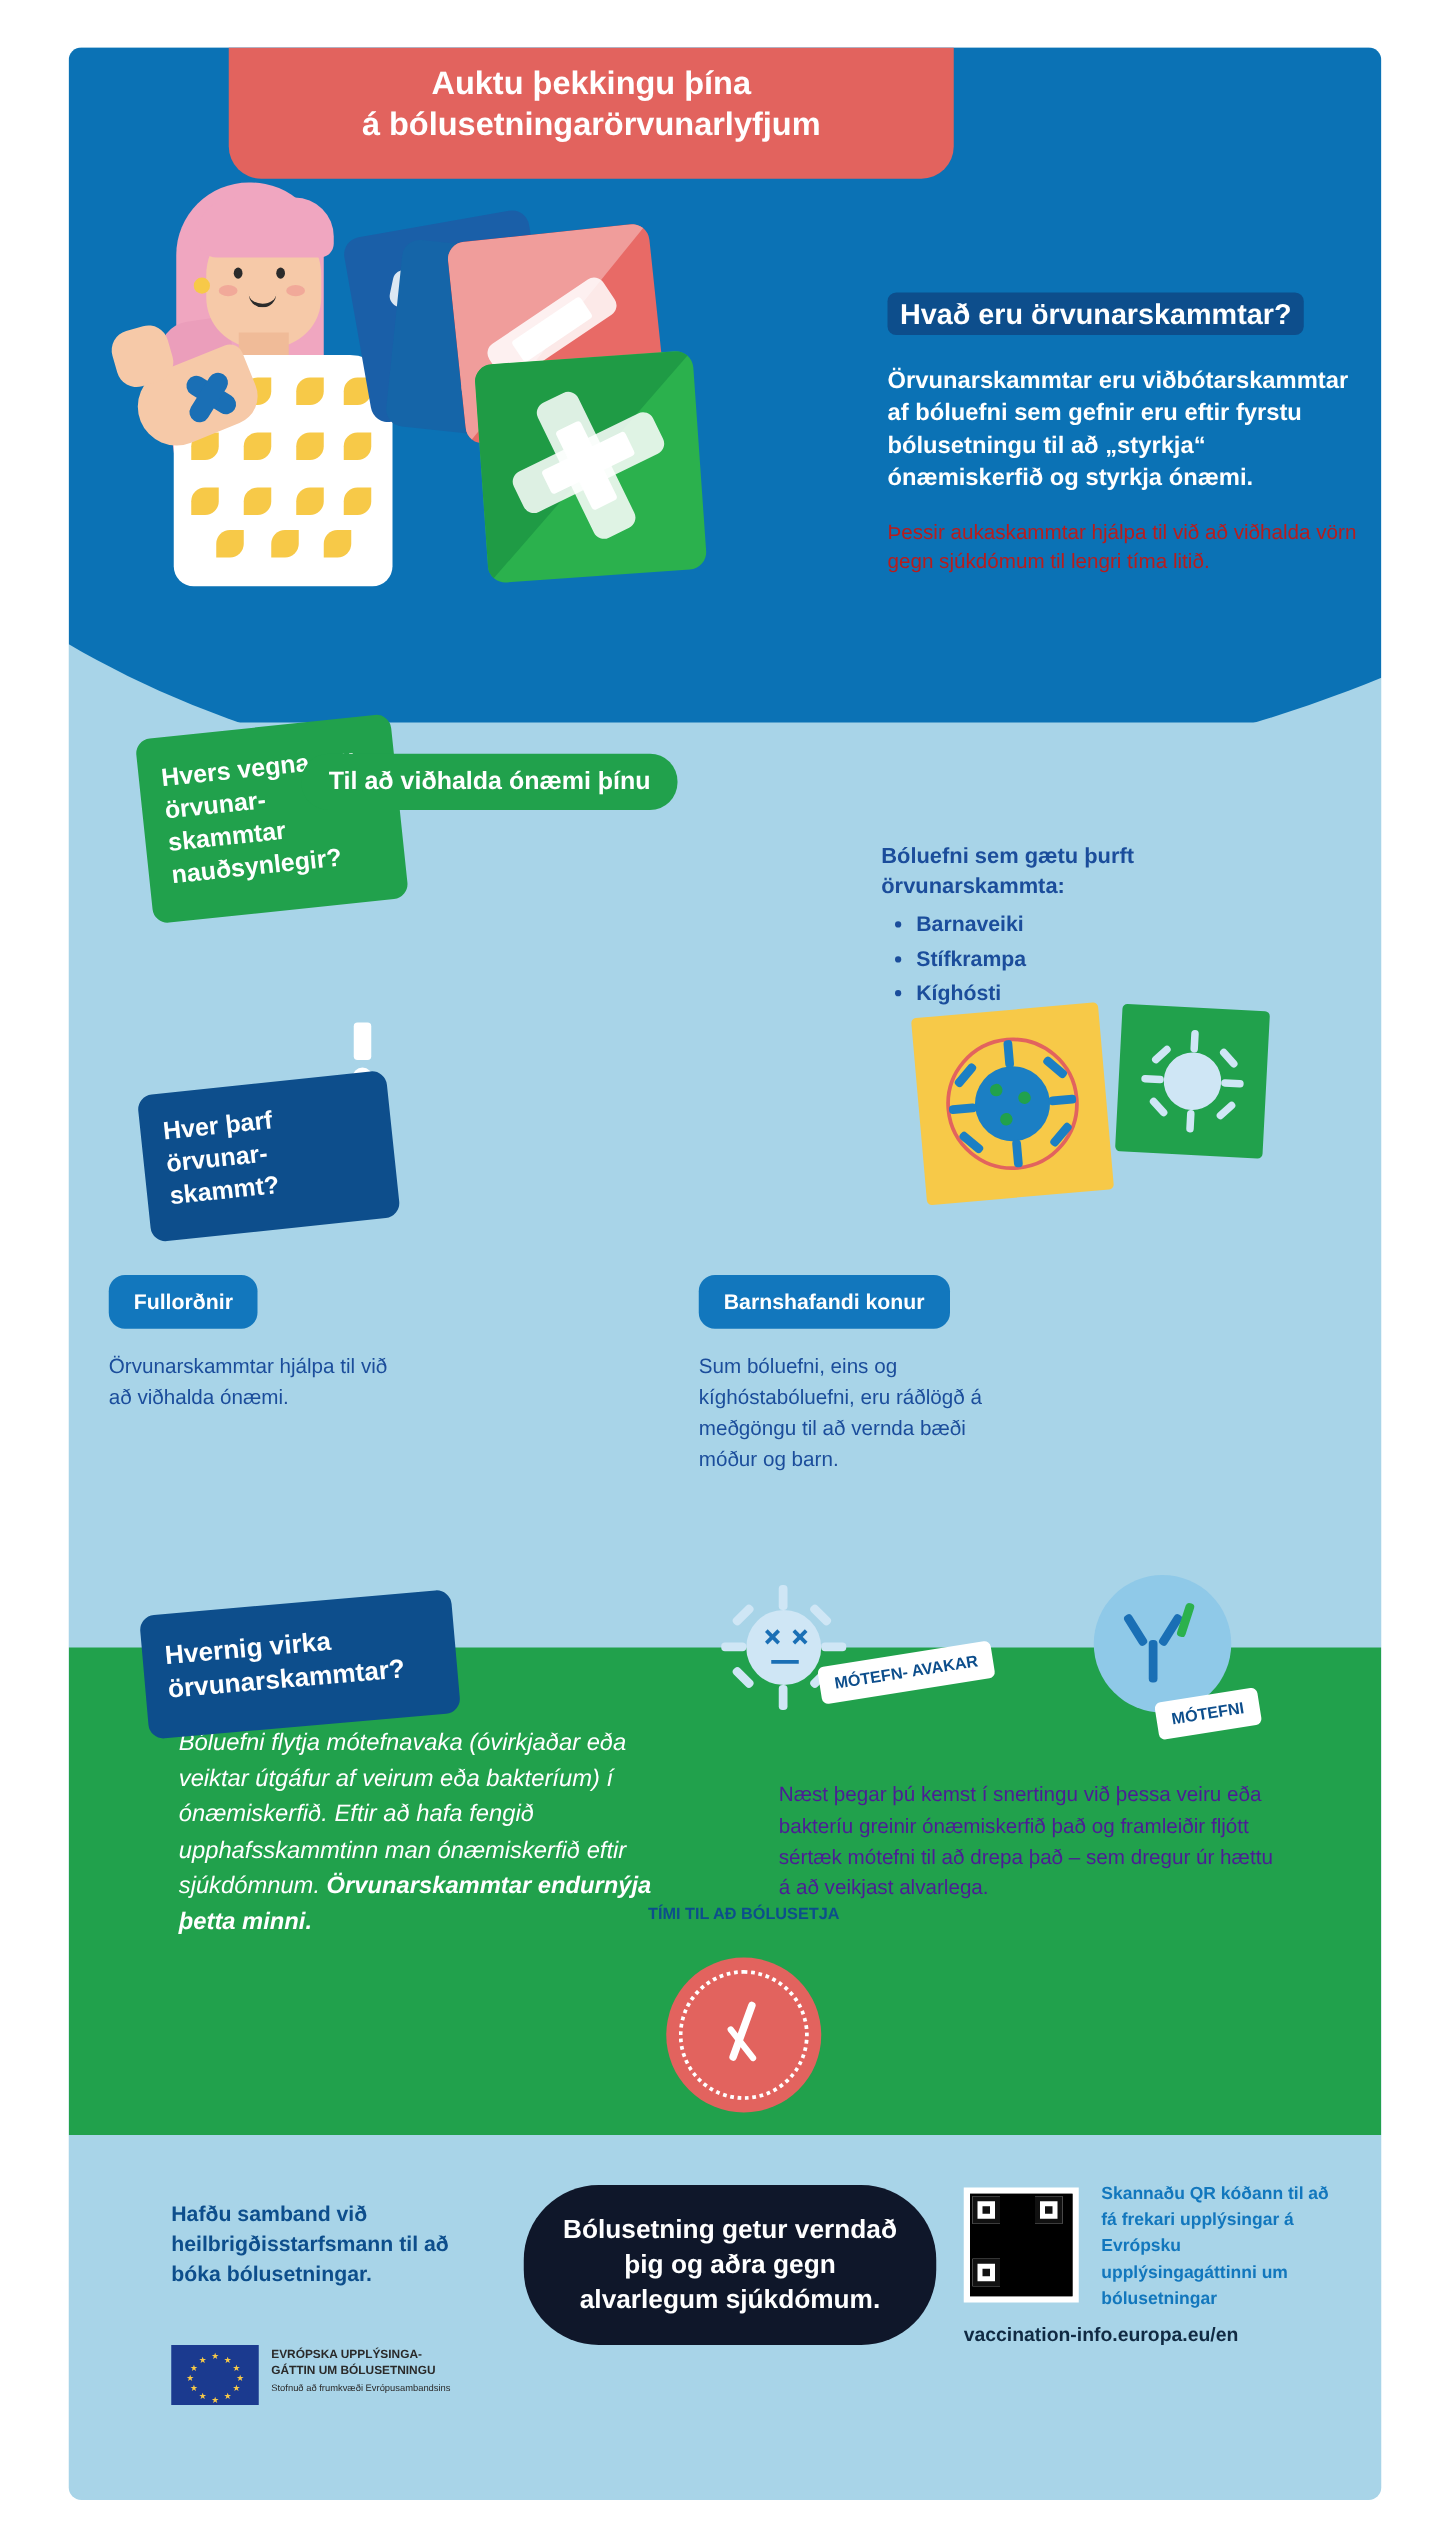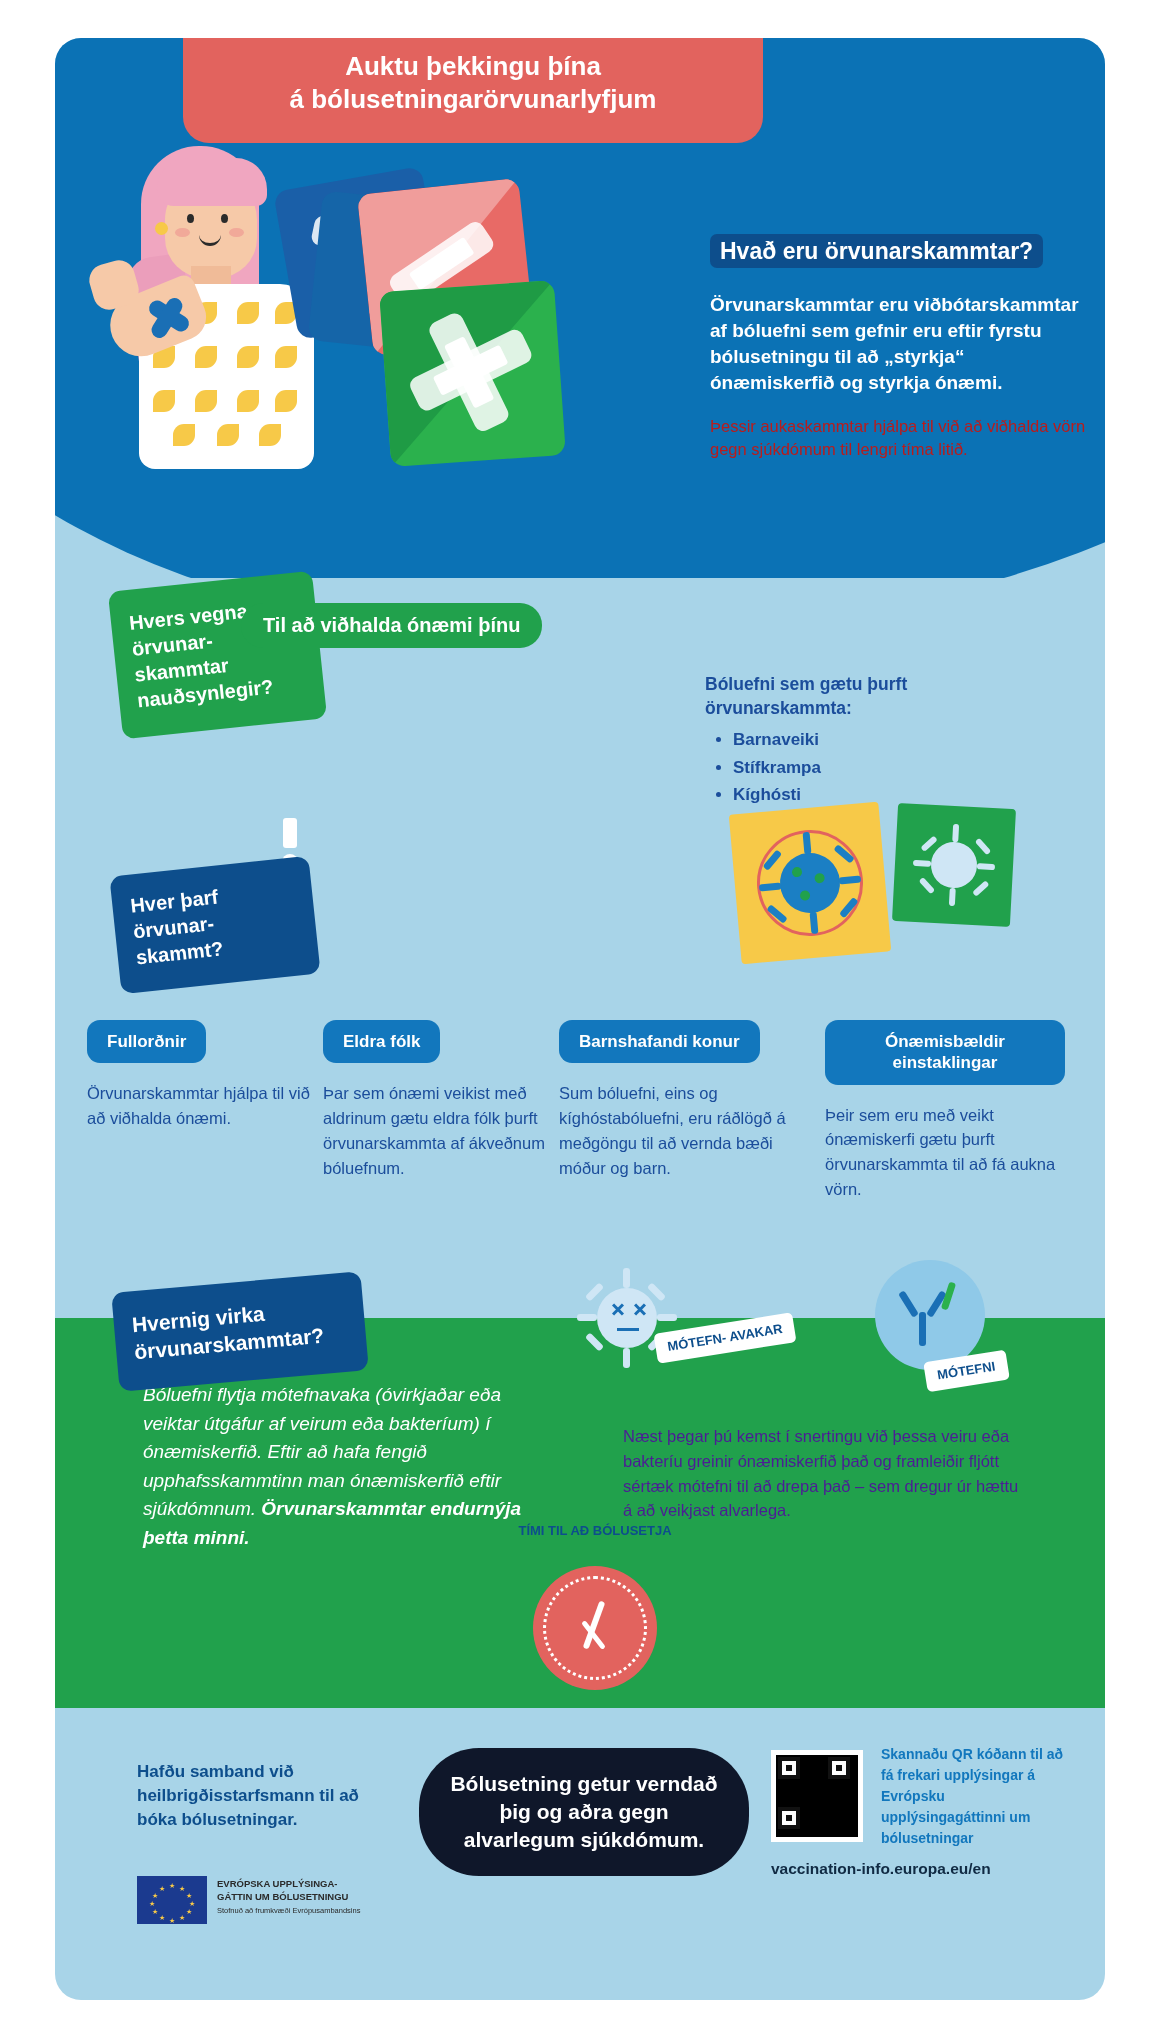--- a/index.html
+++ b/index.html
@@ -6,21 +6,21 @@
   body {
     width: 1160px; height: 2037px;
     background: #ffffff;
     font-family: "Liberation Sans", sans-serif;
     overflow: hidden;
   }
   .poster {
     position: absolute; left: 55px; top: 38px;
     width: 1050px; height: 1962px;
     background: #a8d4e8;
-    border-radius: 26px;
+    border-radius: 10px;
     overflow: hidden;
   }
 
   
   .hero {
     position: absolute; left: 0; top: 0; width: 1050px; height: 540px;
     overflow: hidden;
   }
   .hero-blue {
     position: absolute; left: -180px; top: -340px;
@@ -338,31 +338,23 @@
     <div class="virus-sp-lt" style="left:30px;top:30px;width:6px;height:18px;transform:rotate(45deg)"></div>
     <div class="virus-sp-lt" style="left:84px;top:30px;width:6px;height:18px;transform:rotate(-45deg)"></div>
     <div class="virus-sp-lt" style="left:30px;top:72px;width:6px;height:18px;transform:rotate(-45deg)"></div>
     <div class="virus-sp-lt" style="left:84px;top:72px;width:6px;height:18px;transform:rotate(45deg)"></div>
   </div>
 
   <div class="col c1">
     <div class="col-pill">Fullorðnir</div>
     <div class="col-body">Örvunarskammtar hjálpa til við að viðhalda ónæmi.</div>
   </div>
-  <div class="col c2">
-    <div class="col-pill">Eldra fólk</div>
-    <div class="col-body">Þar sem ónæmi veikist með aldrinum gætu eldra fólk þurft örvunarskammta af ákveðnum bóluefnum.</div>
-  </div>
   <div class="col c3">
     <div class="col-pill">Barnshafandi konur</div>
     <div class="col-body">Sum bóluefni, eins og kíghóstabóluefni, eru ráðlögð á meðgöngu til að vernda bæði móður og barn.</div>
-  </div>
-  <div class="col c4">
-    <div class="col-pill" style="width:100%;">Ónæmisbældir einstaklingar</div>
-    <div class="col-body">Þeir sem eru með veikt ónæmiskerfi gætu þurft örvunarskammta til að fá aukna vörn.</div>
   </div>
 
   <div class="gband"></div>
 
   <div class="dead-virus">
     <div class="virus virus-lt" style="left:22px;top:22px;width:60px;height:60px;"></div>
     <div class="virus-sp-lt" style="left:48px;top:2px;width:7px;height:20px;"></div>
     <div class="virus-sp-lt" style="left:48px;top:82px;width:7px;height:20px;"></div>
     <div class="virus-sp-lt" style="left:2px;top:48px;width:20px;height:7px;"></div>
     <div class="virus-sp-lt" style="left:82px;top:48px;width:20px;height:7px;"></div>

